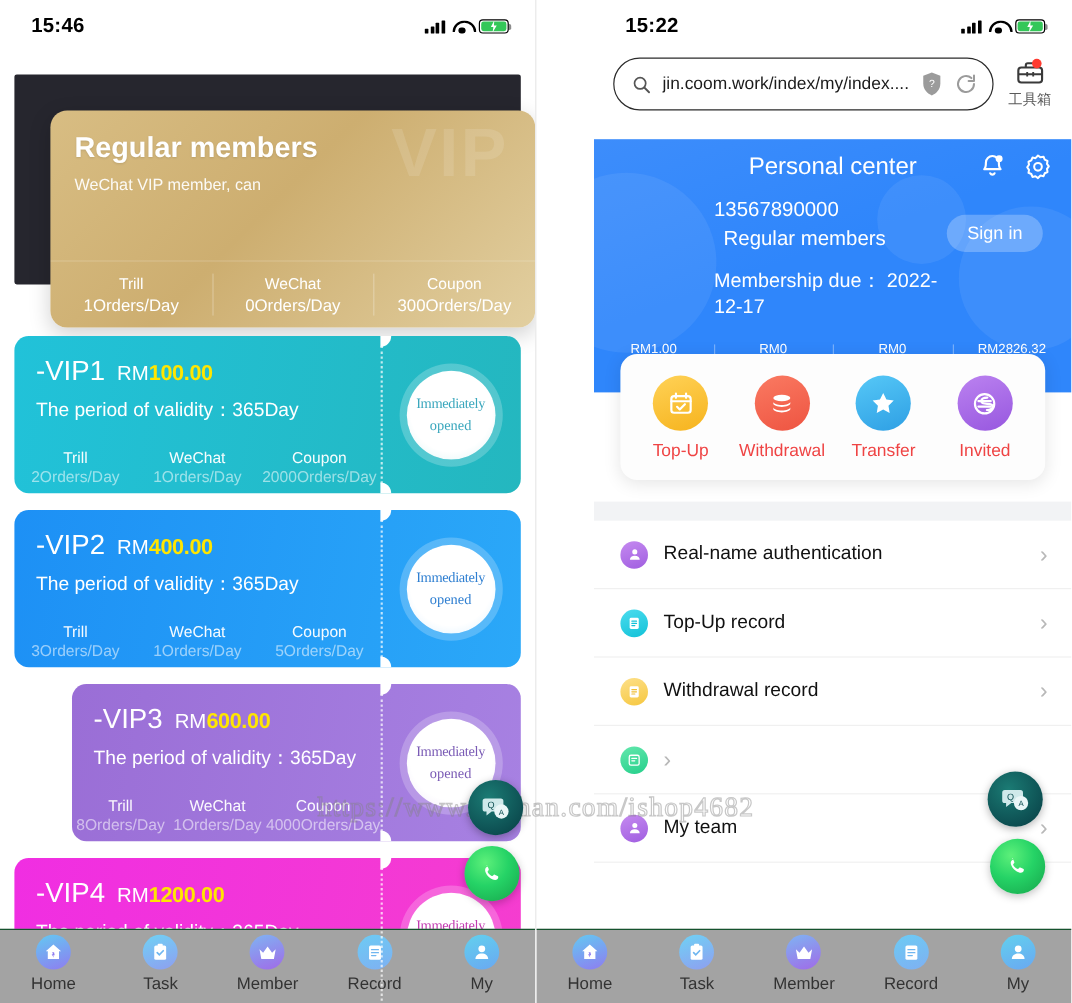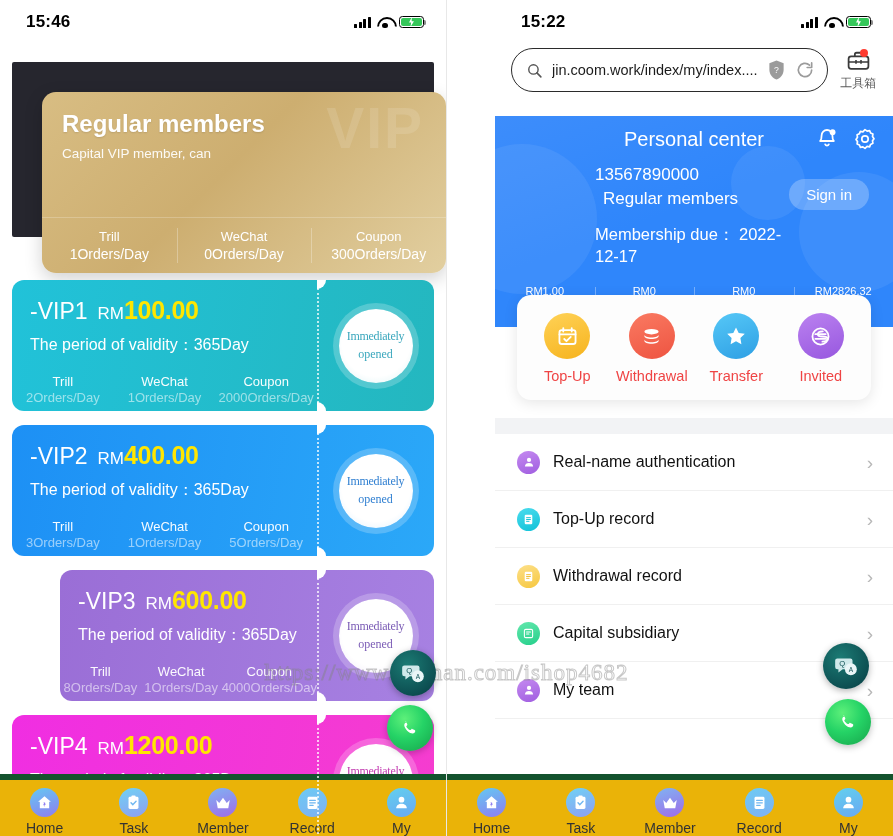--- a/index.html
+++ b/index.html
@@ -114,43 +114,43 @@
   }
   .notch {
     position: absolute; left: -9px; width: 18px; height: 18px; border-radius: 50%;
     background: #fff; z-index: 4;
   }
   .notch-top { top: -9px; }
   .notch-bot { bottom: -9px; }
   .t-head { font-size: 19px; font-weight: 500; display: flex; align-items: baseline; }
   .t-head .lvl { font-size: 23px; }
   .t-head .rm { font-size: 17px; margin-left: 10px; }
-  .t-head .amt { font-size: 25px; font-weight: bold; color: #ffe600; letter-spacing: -.3px; }
+  .t-head .amt { font-size: 18px; font-weight: bold; color: #ffe600; letter-spacing: -.3px; }
   .t-valid { margin-top: 9px; font-size: 16px; line-height: 1.32; max-width: 230px; }
   .t-perks {
     position: absolute; left: 0; right: 0; bottom: 6px;
     display: flex; font-size: 13px; color: rgba(255,255,255,.96);
   }
   .t-perk { flex: 1; text-align: center; }
   .t-perk .pn { display: block; }
   .t-perk .pv { display: block; font-size: 13px; color: rgba(255,255,255,.55); margin-top: 1px; }
   .open-btn {
     width: 74px; height: 74px; border-radius: 50%;
     background: radial-gradient(circle at 50% 45%, #ffffff 62%, rgba(255,255,255,.82) 100%);
     display: flex; flex-direction: column; align-items: center; justify-content: center;
     font-family: "Liberation Serif", serif; font-size: 12px; line-height: 1.45;
     box-shadow: 0 0 0 6px rgba(255,255,255,.22);
   }
   .open-btn span:first-child { letter-spacing: -.3px; }
 
   
   .tabbar {
     position: absolute; left: 0; right: 0; bottom: 0; height: 62px;
-    background: #eab308; border-top: 6px solid #14532d;
-    display: flex; align-items: flex-end; justify-content: space-around; padding-top: 4px;
+    background: #a3a3a3; border-top: 1px solid #14532d;
+    display: flex; align-items: flex-start; justify-content: space-around; padding-top: 4px;
   }
   .tab { display: flex; flex-direction: column; align-items: center; gap: 3px; width: 74px; }
   .tab-ico {
     width: 29px; height: 29px; border-radius: 50%;
     display: flex; align-items: center; justify-content: center; color: #fff;
   }
   .tab-label { font-size: 14px; color: #333; }
 
   
   .urlrow { display: flex; align-items: center; gap: 10px; padding: 4px 14px 8px 16px; }
@@ -269,21 +269,21 @@
             </div>
         </div>
       </div>
     </div>
 
     <div class="hero-wrap">
       <div class="hero-dark"></div>
       <div class="vip-card">
         <div class="vip-ghost">VIP</div>
         <div class="vip-title">Regular members</div>
-        <div class="vip-sub">Capital VIP member, can</div>
+        <div class="vip-sub">WeChat VIP member, can</div>
         <div class="vip-perks">
           <div class="vip-perk">
             <span>Trill</span>
             <span class="pv">1Orders/Day</span>
           </div>
           <div class="vip-perk">
             <span>WeChat</span>
             <span class="pv">0Orders/Day</span>
           </div>
           <div class="vip-perk">
@@ -654,21 +654,20 @@
         <div class="menu-label">Withdrawal record</div>
         <div class="chev">›</div>
       </div>
       <div class="menu-item">
         <div class="menu-ico" style="background:linear-gradient(160deg,#63e8ad,#25cf8b);">
           <svg width="13" height="13" viewBox="0 0 24 24">
               <rect x="4.4" y="4.4" width="15.2" height="15.2" rx="2.6" stroke="#fff" stroke-width="2" fill="none"></rect>
               <path d="M8.4 9.2h7.2M8.4 13h4.4" stroke="#fff" stroke-width="2" stroke-linecap="round"></path>
             </svg>
         </div>
-        <div class="menu-label">Capital subsidiary</div>
         <div class="chev">›</div>
       </div>
       <div class="menu-item">
         <div class="menu-ico" style="background:linear-gradient(160deg,#c58af0,#a05ee0);">
           <svg width="14" height="14" viewBox="0 0 24 24">
               <circle cx="12" cy="8.4" r="3.6" fill="#fff"></circle>
               <path d="M5 19.6c0-3.8 3.1-5.8 7-5.8s7 2 7 5.8z" fill="#fff"></path>
             </svg>
         </div>
         <div class="menu-label">My team</div>

